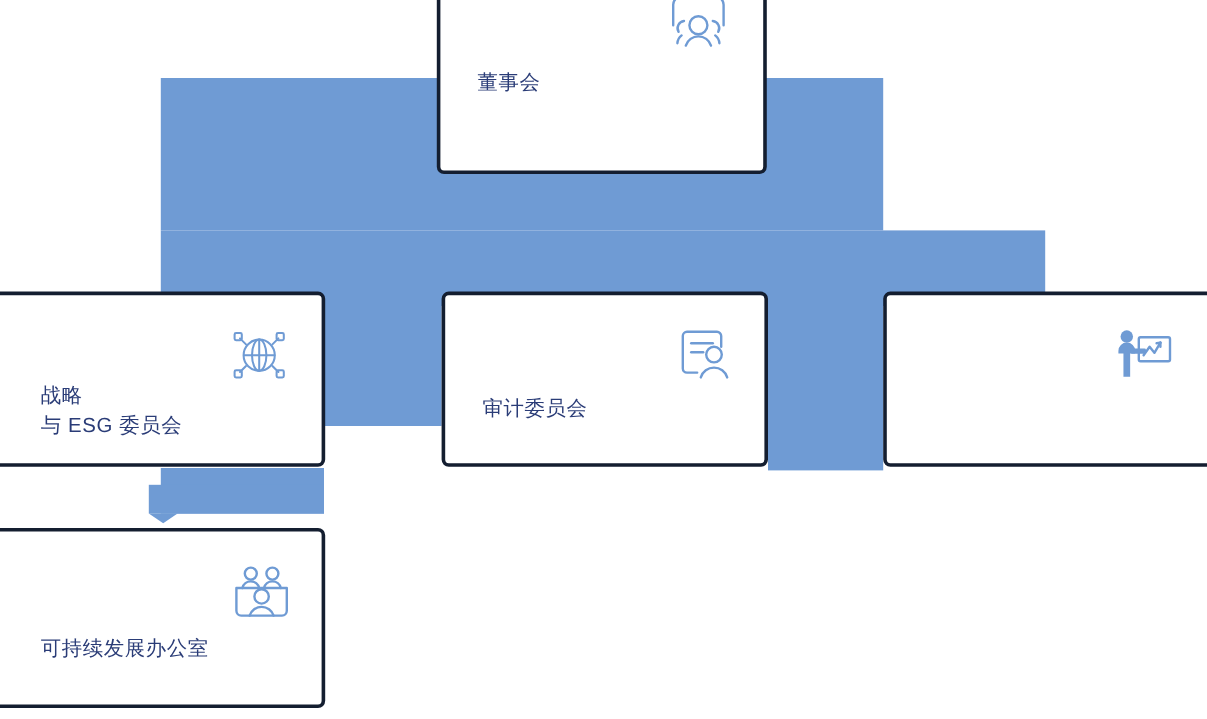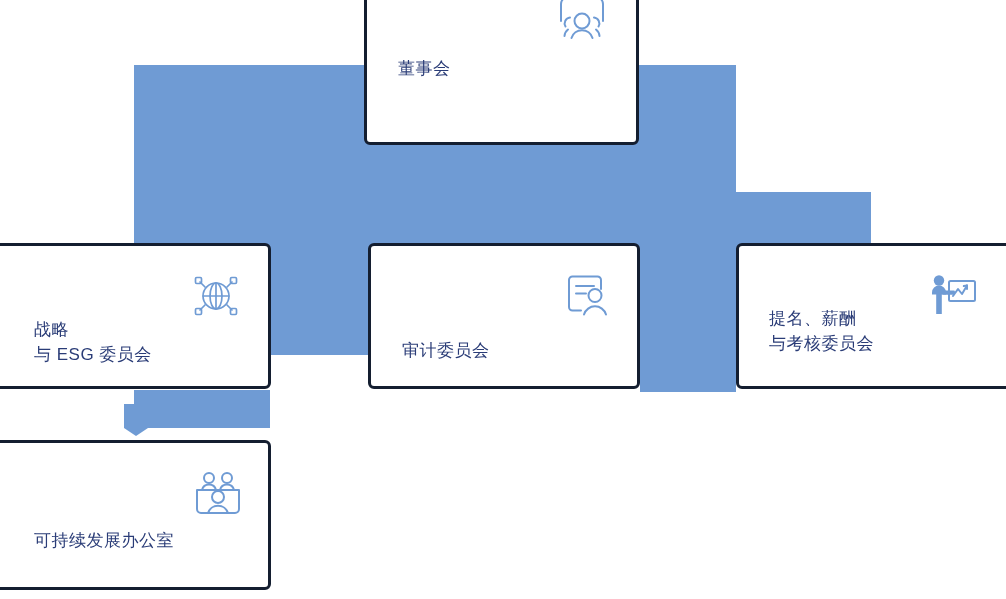--- a/index.html
+++ b/index.html
@@ -74,21 +74,21 @@
   
   #card-board        { left: 364px; top: -32px;  width: 275px; height: 177px; }
   #card-board .card-label { left: 31px; top: 85px; }
   #card-board .card-icon  { left: 188px; top: 20px; }
 
   #card-strategy     { left: -6px;  top: 243px;  width: 277px; height: 146px; }
   #card-strategy .card-label { left: 37px; top: 71px; }
   #card-strategy .card-icon  { left: 192px; top: 23px; }
 
   #card-audit        { left: 368px; top: 243px;  width: 272px; height: 146px; }
-  #card-audit .card-label { left: 31px; top: 92px; text-align: center; }
+  #card-audit .card-label { left: 31px; top: 82px; text-align: center; }
   #card-audit .card-icon  { left: 188px; top: 23px; }
 
   #card-nomination   { left: 736px; top: 243px;  width: 276px; height: 146px; }
   #card-nomination .card-label { left: 30px; top: 60px; }
   #card-nomination .card-icon  { left: 187px; top: 23px; }
 
   #card-sustain      { left: -6px;  top: 440px;  width: 277px; height: 150px; }
   #card-sustain .card-label { left: 37px; top: 85px; }
   #card-sustain .card-icon  { left: 194px; top: 25px; }
 </style>
@@ -165,22 +165,20 @@
           <path d="M41 16.5 L37.8 17"></path>
         </g>
         <g fill="#6f9bd4">
           <circle cx="13" cy="11.5" r="5.2"></circle>
           <path d="M6 23.5 A7 7 0 0 1 20 23.5 L20 25.5 L15.8 25.5 L15.8 45 L10.2 45
                    L10.2 25.5 L6 25.5 Z"></path>
           <rect x="16" y="21.5" width="13" height="4.2" rx="1.2"></rect>
         </g>
       </svg>
     </div>
-    <div class="card-label">提名、薪酬
-与考核委员会</div>
   </div>
 
   <div class="card" id="card-sustain">
     <div class="card-icon">
       <svg viewBox="0 0 54 54" fill="none" stroke="#6f9bd4" stroke-width="2" stroke-linecap="round" stroke-linejoin="round">
         <circle cx="18" cy="10" r="5"></circle>
         <path d="M11 22 A7.2 7.2 0 0 1 25 22"></path>
         <circle cx="36" cy="10" r="5"></circle>
         <path d="M29 22 A7.2 7.2 0 0 1 43 22"></path>
         <path d="M6 22 L48 22 A4 4 0 0 1 48 22 L48 41 A4 4 0 0 1 44 45

